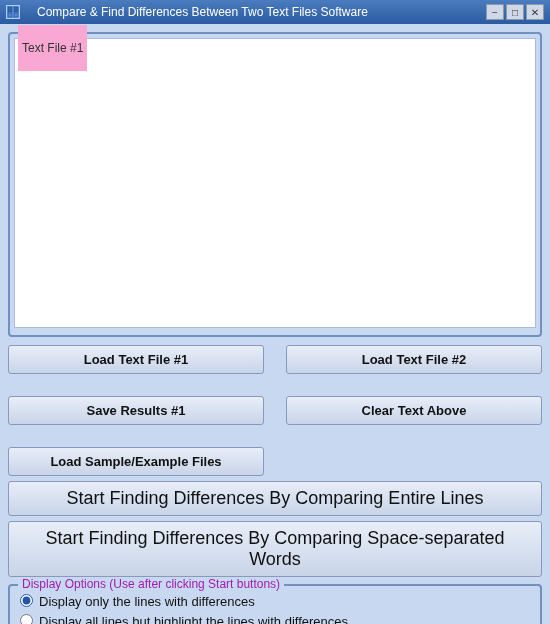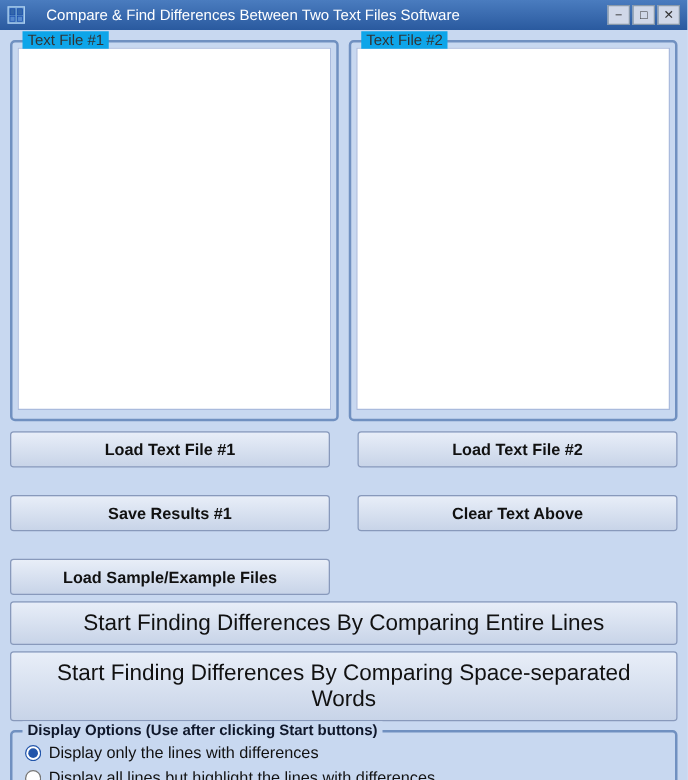--- a/index.html
+++ b/index.html
@@ -85,22 +85,22 @@
       border-radius: 4px;
       padding: 4px;
       background: #c8d8f0;
       position: relative;
     }
 
     .group-label {
       position: absolute;
       top: -9px;
       left: 8px;
-      background: #0ea5e9;
-      padding: 0 4px;
+      background: #f9a8d4;
+      padding: 16px 4px;
       font-size: 12px;
       color: #333;
     }
 
     .text-area {
       width: 100%;
       height: 290px;
       background: white;
       border: 1px solid #aabbdd;
       resize: none;
@@ -151,27 +151,26 @@
       margin-top: 2px;
     }
 
     .display-options-label {
       position: absolute;
       top: -9px;
       left: 8px;
       background: #c8d8f0;
       padding: 0 4px;
       font-size: 12px;
-      color: #0f172a;
-      font-weight: bold;
+      color: #a21caf;
     }
 
     .radio-option {
       display: flex;
-      align-items: flex-end;
+      align-items: flex-start;
       gap: 6px;
       margin-bottom: 5px;
     }
 
     .radio-option:last-child {
       margin-bottom: 0;
     }
 
     .radio-option input[type="radio"] {
       accent-color: #2255aa;
@@ -206,24 +205,20 @@
 </div>
 
 <div class="main-container">
 
   
   <div class="text-areas-row">
     <div class="text-file-group">
       <span class="group-label">Text File #1</span>
       <textarea class="text-area" style=""></textarea>
     </div>
-    <div class="text-file-group">
-      <span class="group-label">Text File #2</span>
-      <textarea class="text-area" style=""></textarea>
-    </div>
   </div>
 
   
   <div class="buttons-grid">
     <button class="btn">Load Text File #1</button>
     <button class="btn">Load Text File #2</button>
     <button class="btn">Save Results #1</button>
     <button class="btn">Clear Text Above</button>
     <button class="btn">Load Sample/Example Files</button>
   </div>

